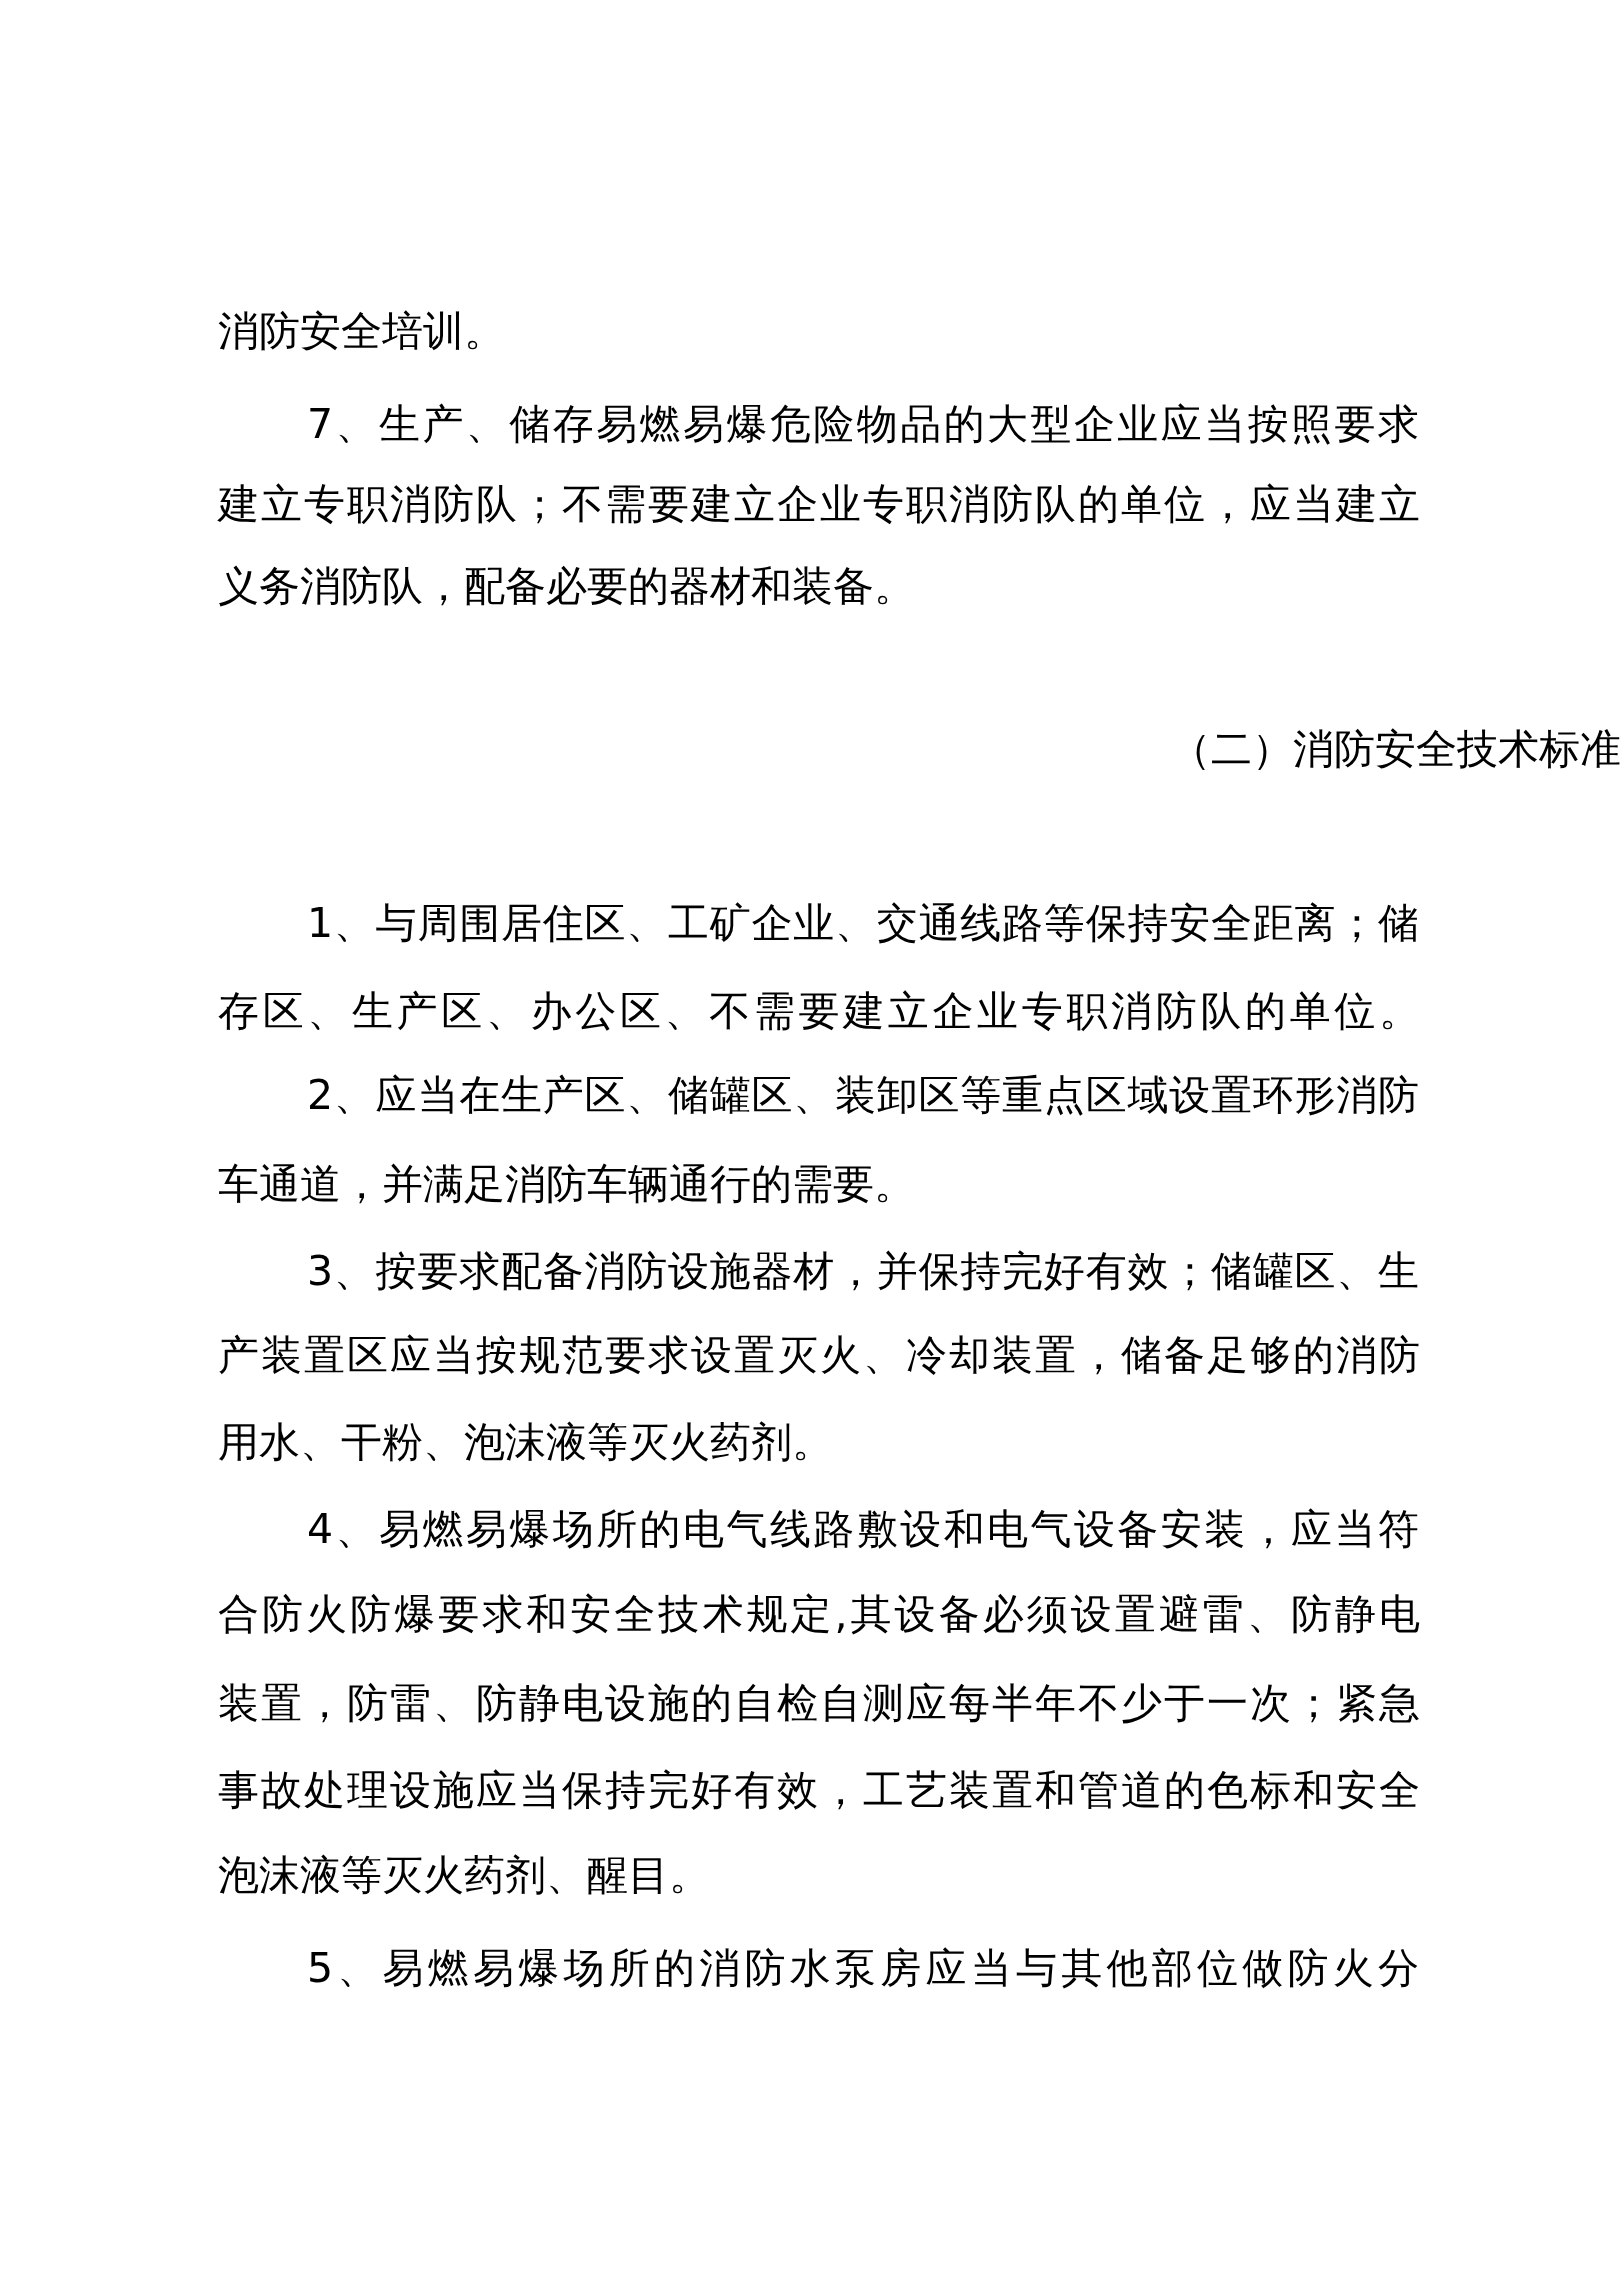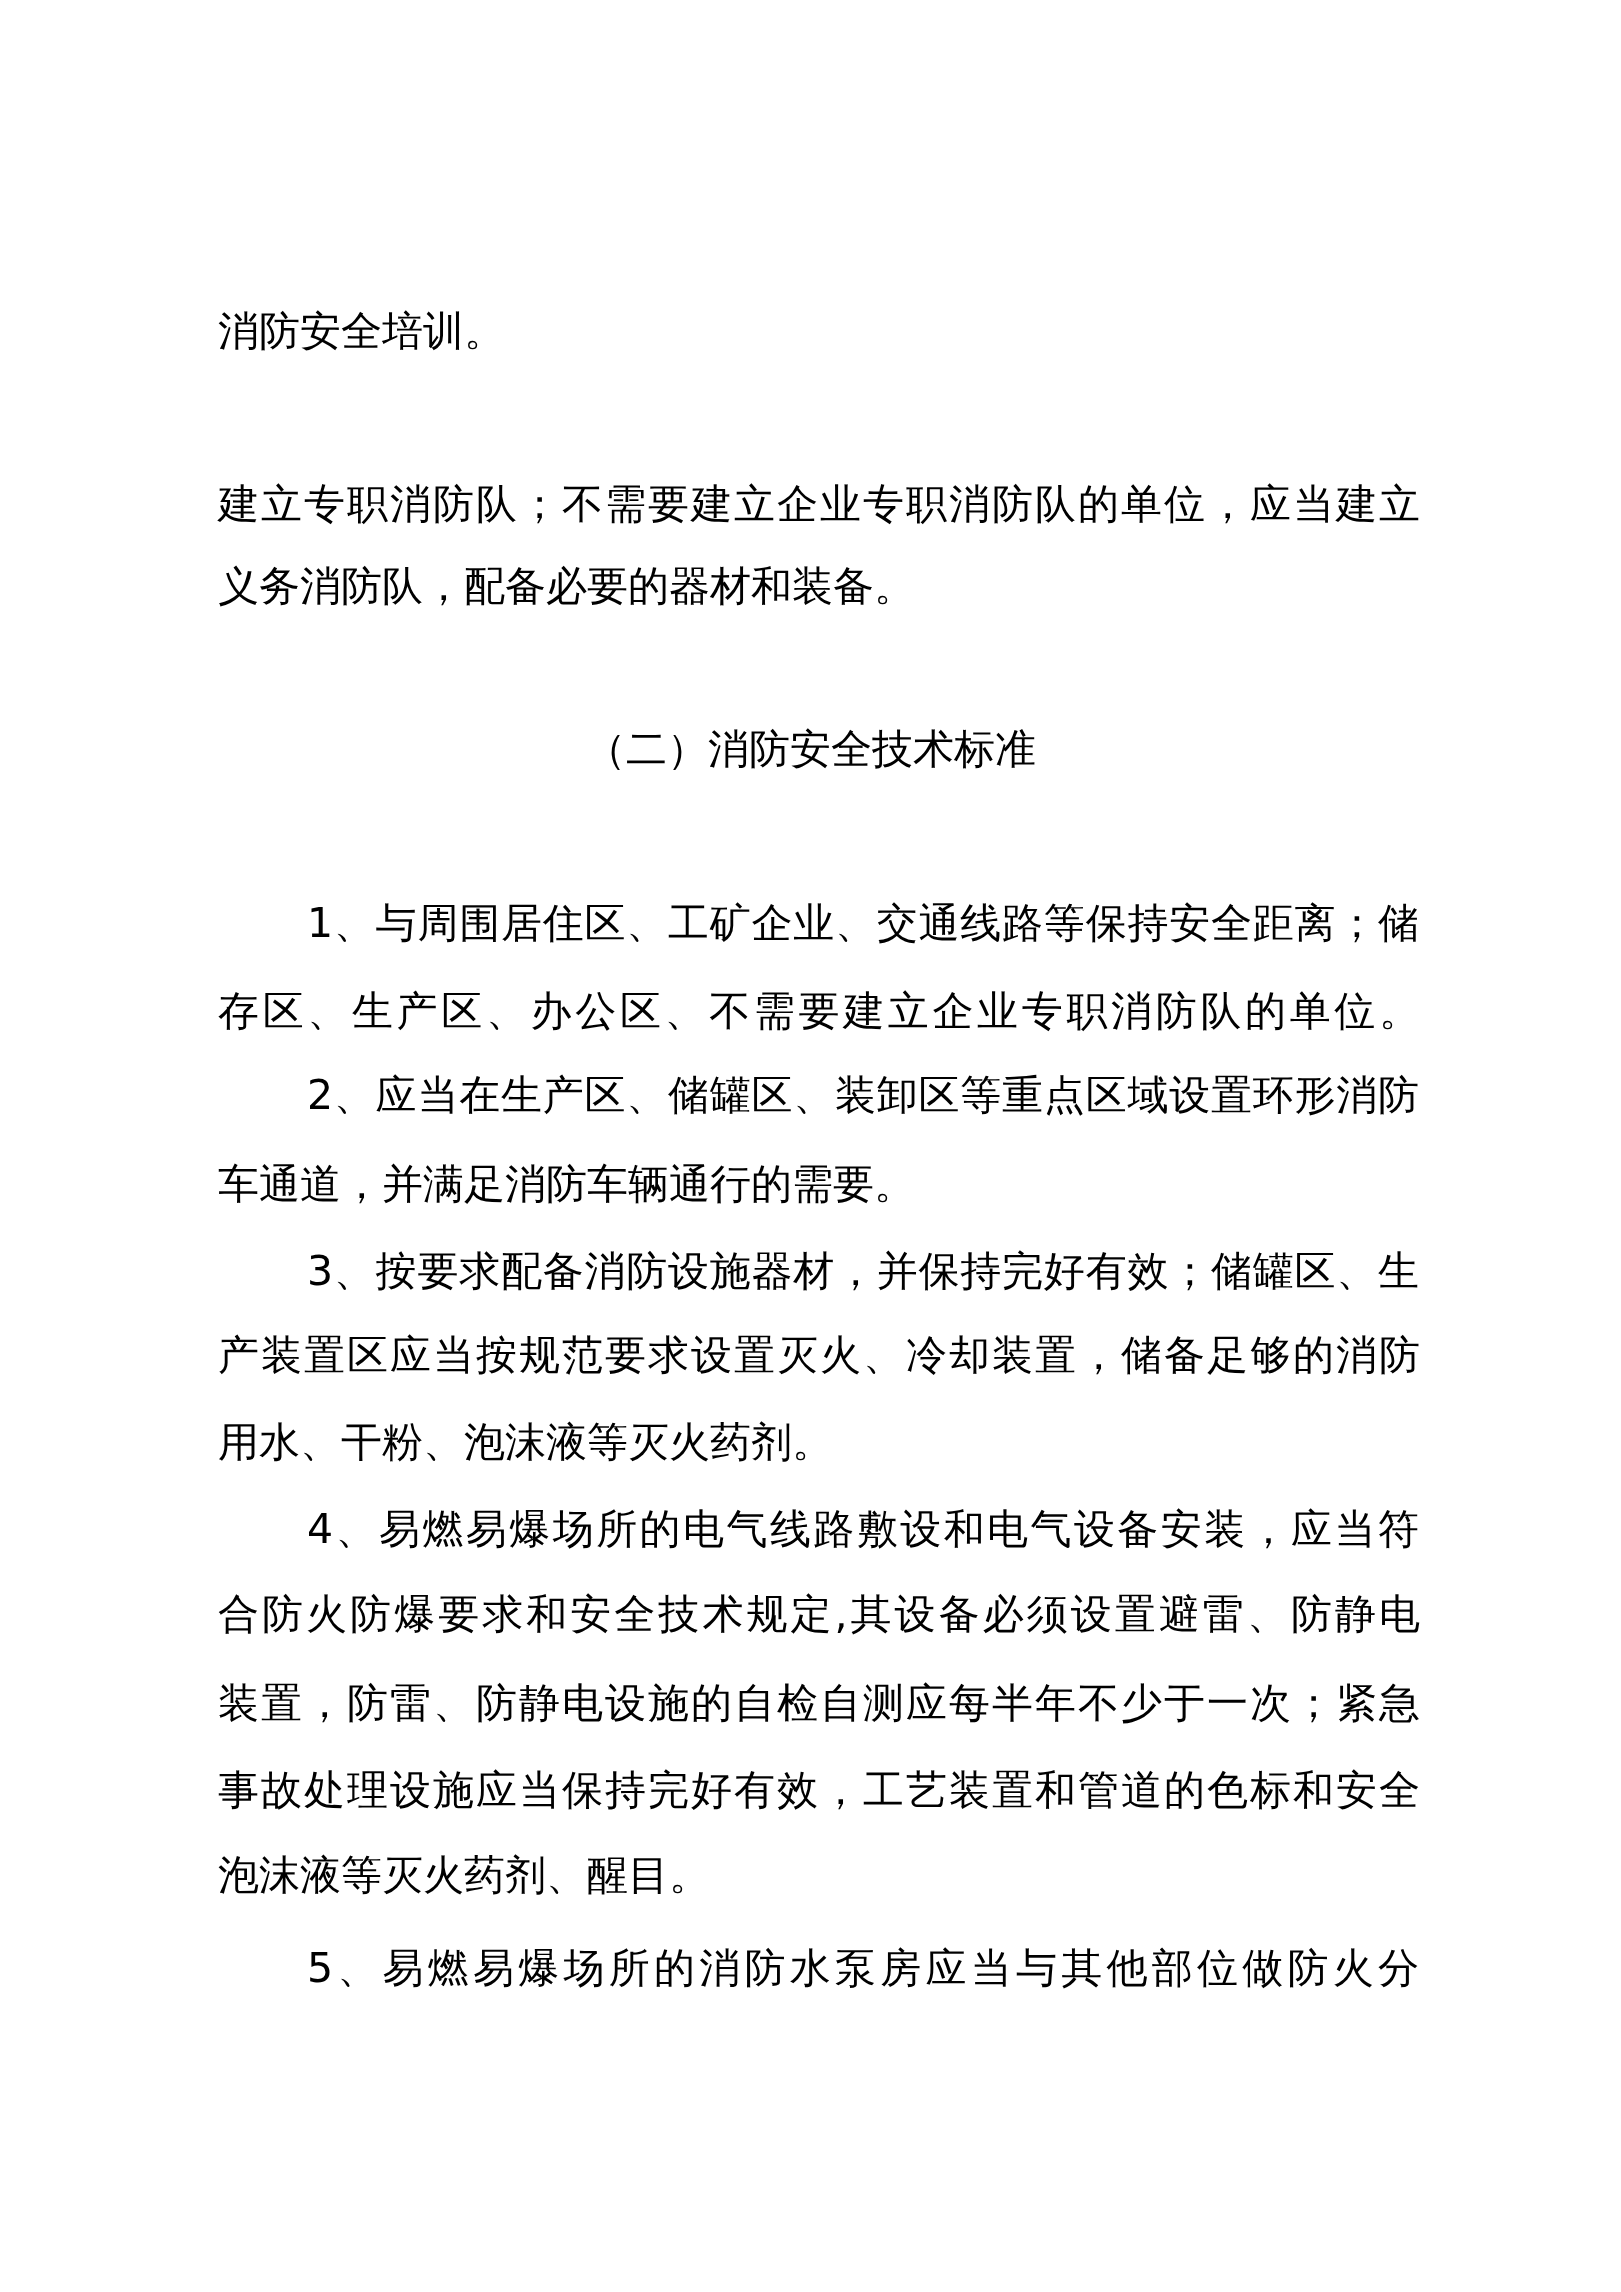--- a/index.html
+++ b/index.html
@@ -14,32 +14,33 @@
     font-family: "DejaVu Sans", "Liberation Sans", sans-serif;
     font-size: 41px;
     color: #000000;
     white-space: nowrap;
     overflow: visible;
   }
   .full { text-align: justify; text-align-last: justify; }
   .indent { left: 307px; width: 1112px; }
   .short { text-align: left; width: auto; }
   .heading {
-    left: 0; width: 1621px; text-align: center;
+    left: 0; width: 1621px; text-align: right;
     padding-left: 0;
   }
   .heading span { display: inline-block; margin-left: 0; }
 </style>
 </head>
 <body>
 
 <div class="page">
 
   <div class="line short" style="top:304px">消防安全培训。</div>
 
+  <div class="line full indent" style="top:397px">7、生产、储存易燃易爆危险物品的大型企业应当按照要求</div>
   <div class="line full" style="top:477px">建立专职消防队；不需要建立企业专职消防队的单位，应当建立</div>
   <div class="line short" style="top:559px">义务消防队，配备必要的器材和装备。</div>
 
   <div class="line heading" style="top:722px"><span>（二）消防安全技术标准</span></div>
 
   <div class="line full indent" style="top:896px">1、与周围居住区、工矿企业、交通线路等保持安全距离；储</div>
   <div class="line full" style="top:984px">存区、生产区、办公区、不需要建立企业专职消防队的单位。</div>
 
   <div class="line full indent" style="top:1068px">2、应当在生产区、储罐区、装卸区等重点区域设置环形消防</div>
   <div class="line short" style="top:1157px">车通道，并满足消防车辆通行的需要。</div>

